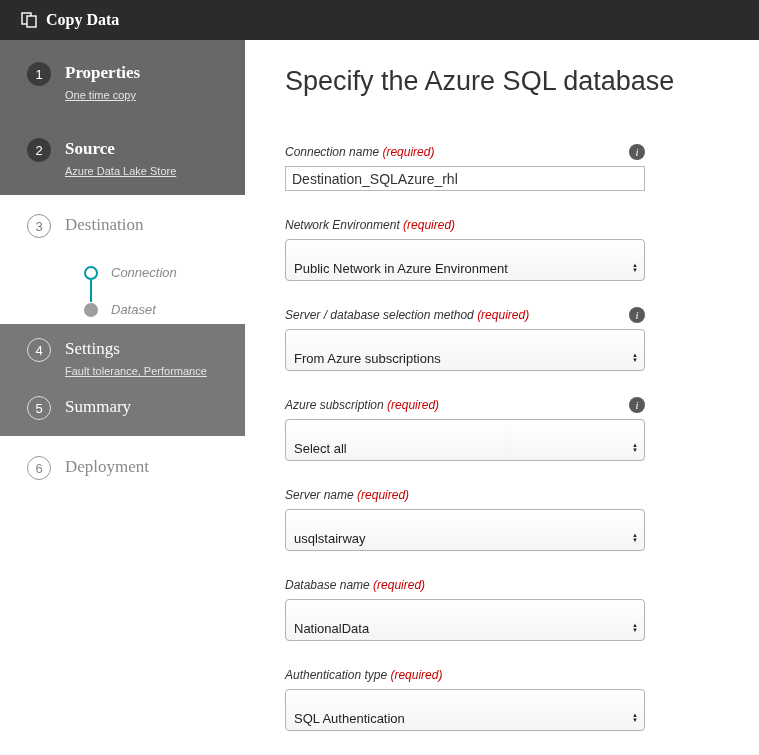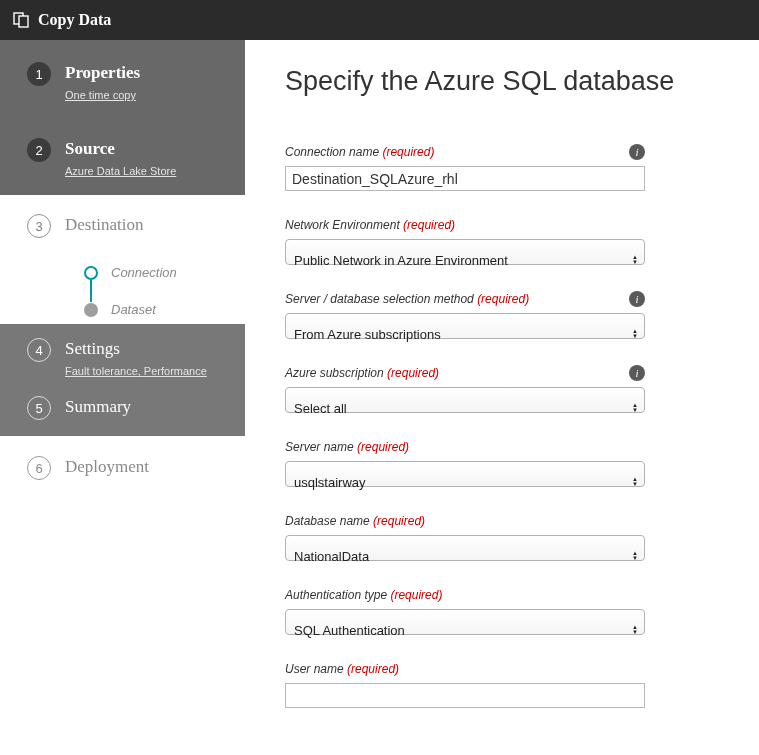--- a/index.html
+++ b/index.html
@@ -10,21 +10,21 @@
     --accent:#0098a6;
     --required-red:#c60000;
     --title-color:#333333;
   }
   *{margin:0;padding:0;box-sizing:border-box;}
   html,body{width:759px;height:755px;overflow:hidden;background:#fff;
     font-family:"Liberation Sans", sans-serif;}
 
   
   .header{height:40px;background:var(--header-bg);display:flex;align-items:center;
-    padding-left:12px;gap:9px;}
+    padding-left:20px;gap:9px;}
   .header-icon{width:17px;height:17px;display:flex;align-items:center;justify-content:center;}
   .header-title{color:#fff;font-family:"Liberation Serif", serif;font-size:16px;font-weight:bold;}
 
   
   .layout{display:flex;height:715px;}
   .sidebar{width:245px;flex-shrink:0;background:#fff;}
   .main{flex:1;padding:26px 0 0 40px;}
 
   
   .row{width:100%;}
@@ -65,21 +65,21 @@
   .label-row{display:flex;align-items:center;justify-content:space-between;
     margin-bottom:6px;height:16px;}
   .flabel{font-size:12px;color:#333;font-style:italic;}
   .req{color:var(--required-red);}
   .info{width:16px;height:16px;border-radius:50%;background:#595959;color:#fff;
     font-size:11px;display:flex;align-items:center;justify-content:center;
     font-family:"Liberation Serif", serif;font-style:italic;cursor:pointer;flex-shrink:0;}
   input.text{width:100%;height:25px;border:1px solid #b9b9b9;font-size:14px;
     padding:2px 6px;color:#333;border-radius:0;outline:none;
     font-family:"Liberation Sans", sans-serif;background:#fff;}
-  .select{height:26px;border:1px solid #b2b2b2;border-radius:4px;display:flex;
+  .select{height:42px;border:1px solid #b2b2b2;border-radius:4px;display:flex;
     align-items:center;padding:16px 6px 0 8px;font-size:13px;color:#222;
     background:linear-gradient(#ffffff,#f5f5f5);cursor:default;gap:12px;}
   .stepper{margin-left:auto;display:flex;flex-direction:column;align-items:center;
     font-size:6px;line-height:5px;color:#222;}
 </style>
 </head>
 <body>
 
 <div class="header">
   <span class="header-icon">

